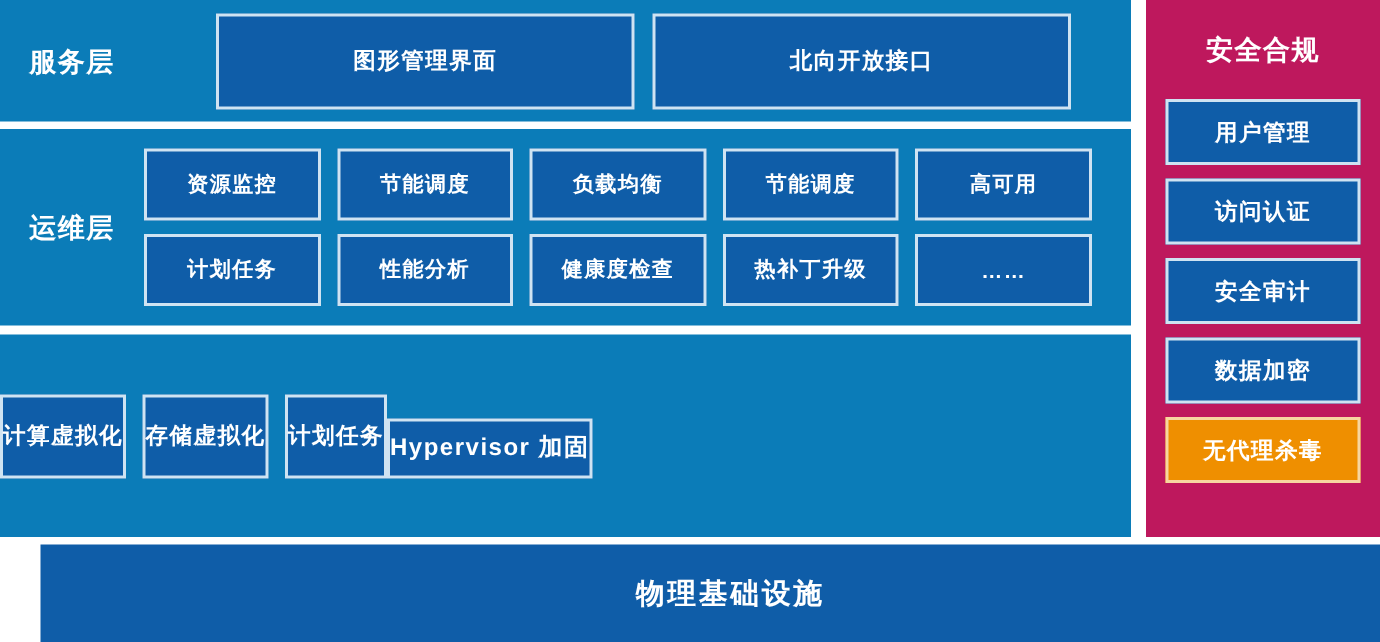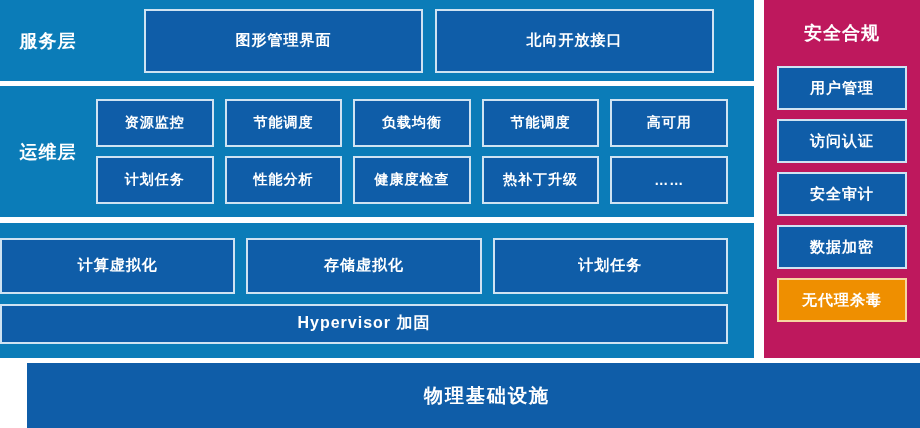--- a/index.html
+++ b/index.html
@@ -125,23 +125,23 @@
     display: flex;
     align-items: center;
   }
   #resource-layer .band-label {
     width: 96px;
     flex: 0 0 96px;
   }
   #resource-stack {
     flex: 1 1 auto;
     display: flex;
-    flex-direction: column;
-    gap: 10px;
+    flex-direction: row;
     padding: 0 26px 0 0;
+    align-items: flex-end;
   }
   #resource-row {
     display: flex;
     gap: 11px;
     height: 56px;
   }
   #resource-row .box { flex: 1 1 0; }
   #hypervisor-box {
     height: 40px;
     font-size: 16px;

